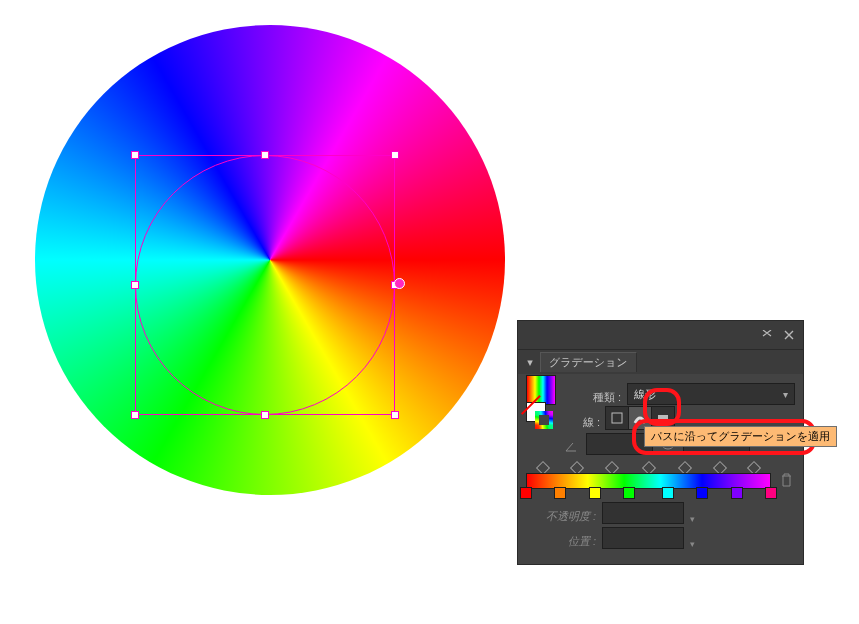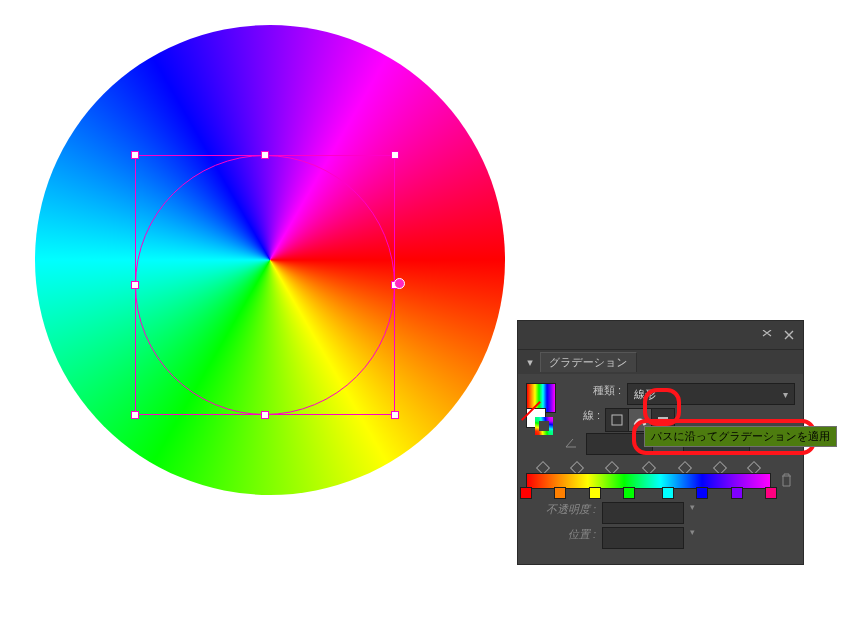--- a/index.html
+++ b/index.html
@@ -115,21 +115,21 @@
     background: #434343;
     border-top: 1px solid #565656;
     border-left: 1px solid #565656;
     border-right: 1px solid #2f2f2f;
   }
   .panel-body {
     padding: 6px 8px 12px 8px;
   }
   .row {
     display: flex;
-    align-items: flex-start;
+    align-items: flex-end;
     gap: 6px;
     margin: 3px 0;
     height: 22px;
   }
   .row .label {
     width: 55px;
     text-align: right;
     color: #c4c4c4;
   }
   .row .label-wide {
@@ -273,21 +273,21 @@
 
   
   .red-highlight {
     position: absolute;
     border: 4px solid #ff141a;
     border-radius: 14px;
     pointer-events: none;
   }
   .tooltip {
     position: absolute;
-    background: #4d7c0f;
+    background: #fdba74;
     border: 1px solid #707070;
     color: #000;
     font-size: 11px;
     padding: 2px 6px;
     white-space: nowrap;
   }
 </style>
 </head>
 <body>
 

